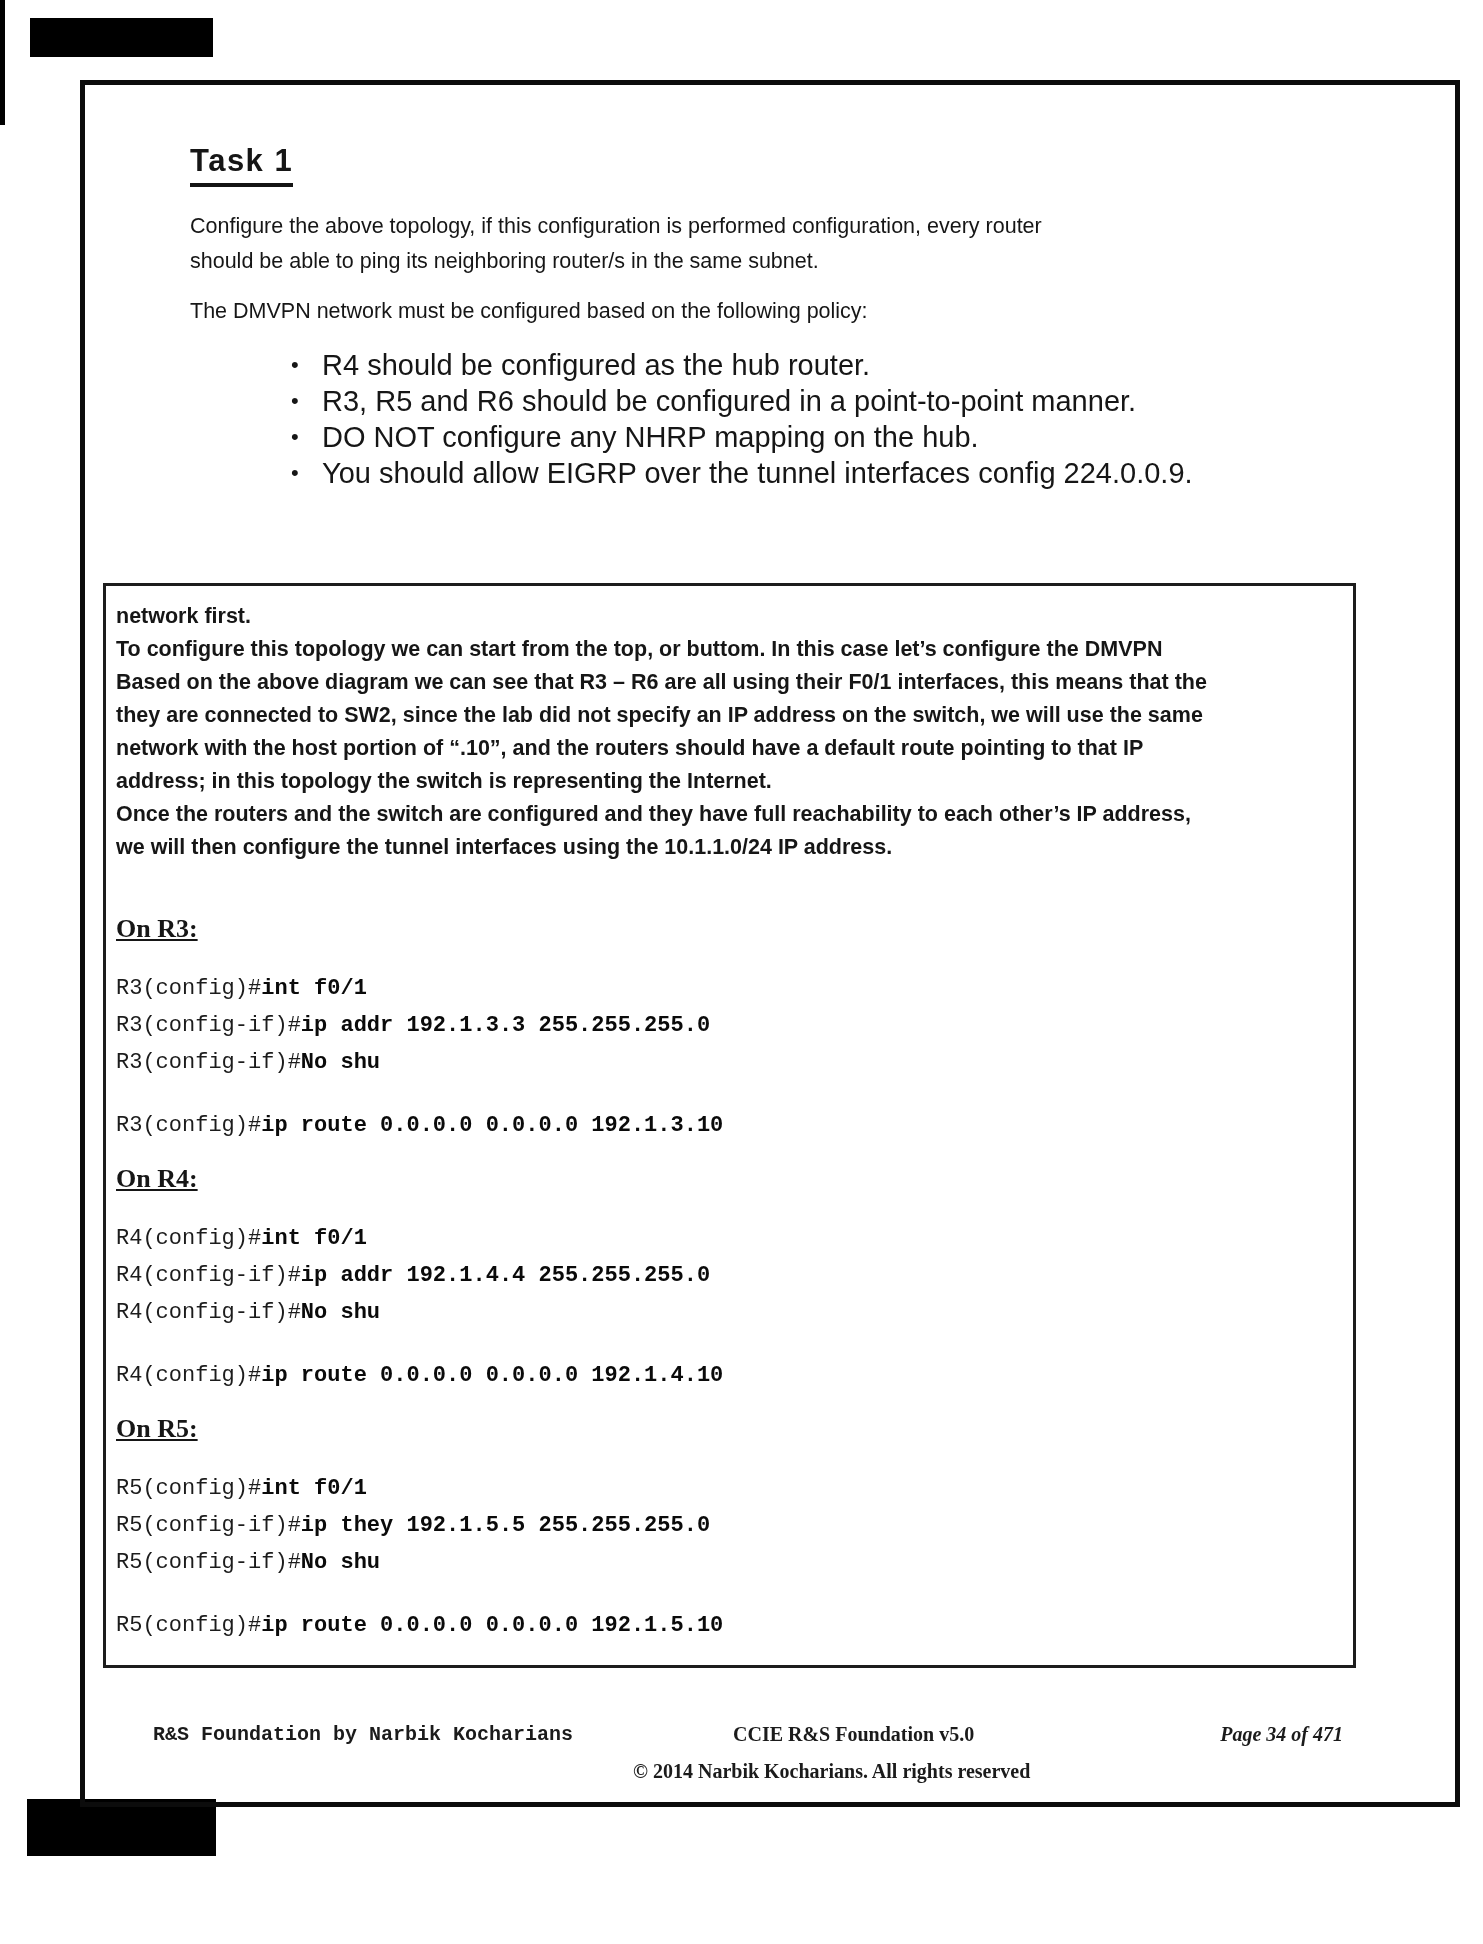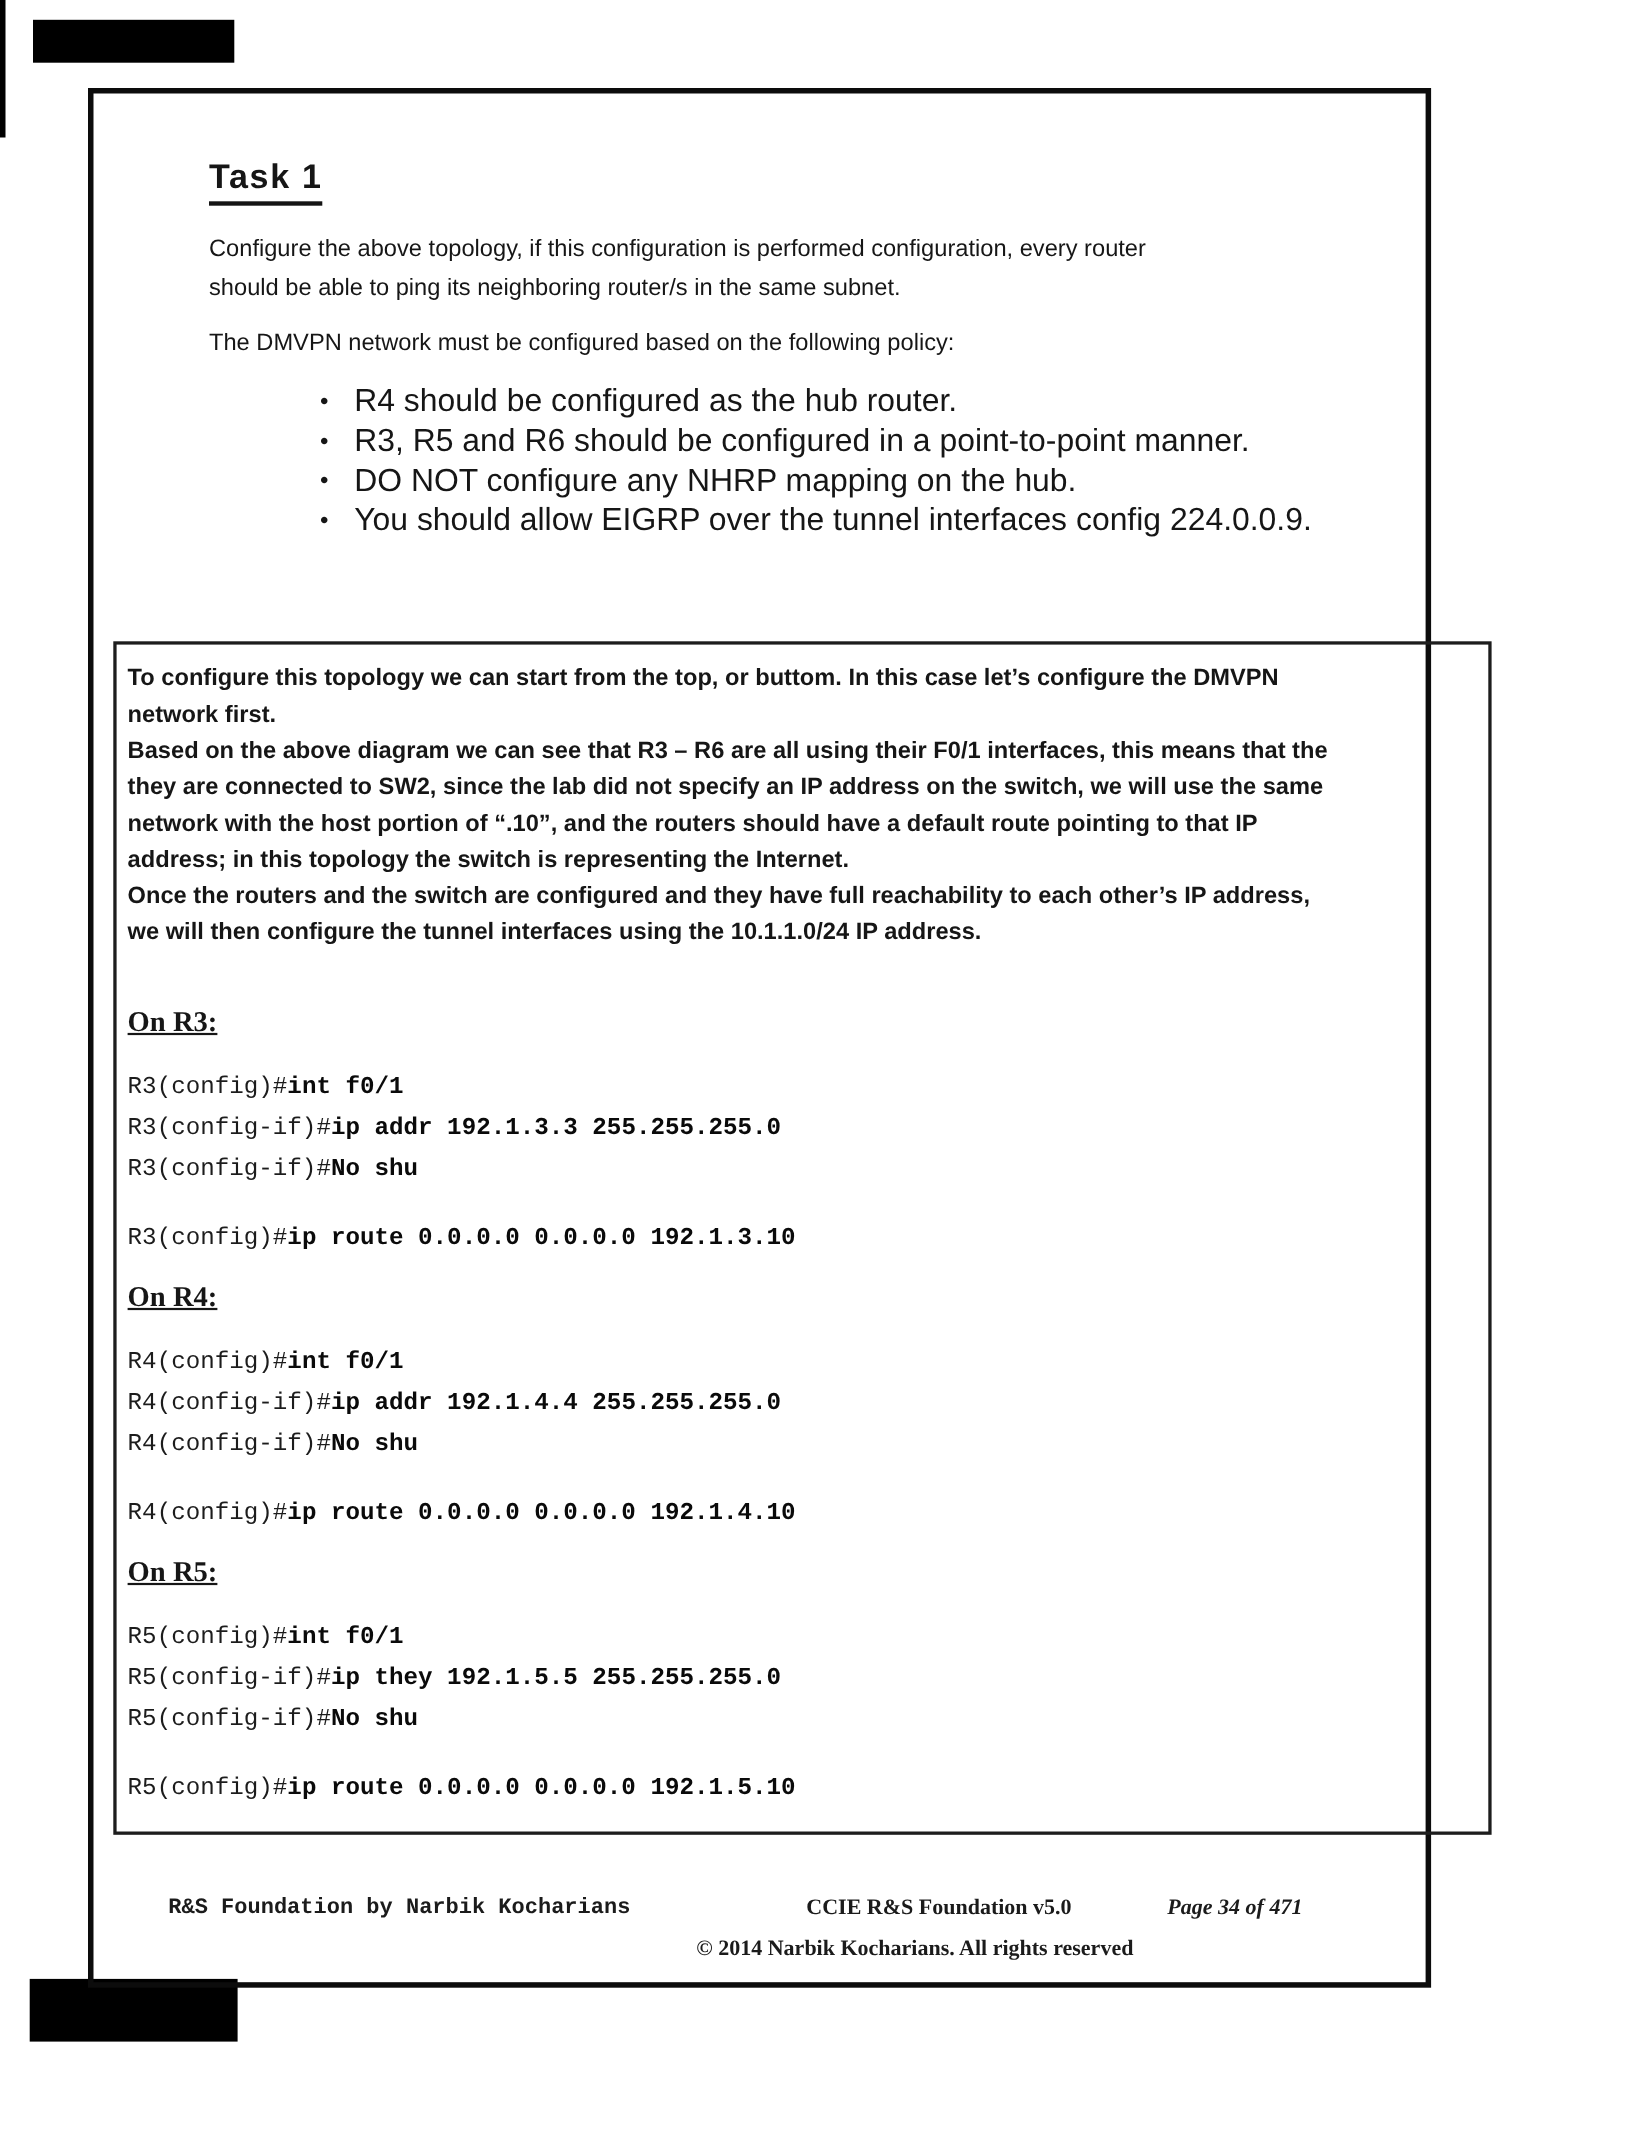--- a/index.html
+++ b/index.html
@@ -14,21 +14,21 @@
 
   
   .artifact { background:#000; position:absolute; }
   .artifact-top    { left:30px;  top:18px;   width:183px; height:39px; }
   .artifact-corner { left:0;     top:0;      width:5px;   height:125px; }
   .artifact-bottom { left:27px;  top:1799px; width:189px; height:57px; }
 
   
   .page {
     position:absolute; left:80px; top:80px;
-    width:1221px; height:1727px;
+    width:1380px; height:1727px;
     border:5px solid #0c0c0c;
     box-sizing:border-box;
   }
 
   .task-title {
     position:absolute; left:105px; top:58px;
     margin:0;
     font-size:31px; font-weight:bold; letter-spacing:1.5px;
     border-bottom:4px solid #141414; padding-bottom:4px;
   }
@@ -109,22 +109,22 @@
 
   <ul class="bullets" id="policy-list">
       <li>R4 should be configured as the hub router.</li>
       <li>R3, R5 and R6 should be configured in a point-to-point manner.</li>
       <li>DO NOT configure any NHRP mapping on the hub.</li>
       <li>You should allow EIGRP over the tunnel interfaces config 224.0.0.9.</li>
     </ul>
 
   <div class="solution-box">
     <div id="box-paragraphs">
+        <div class="box-line">network first.</div>
         <div class="box-line">To configure this topology we can start from the top, or buttom. In this case let’s configure the DMVPN</div>
-        <div class="box-line">network first.</div>
         <div class="box-line">Based on the above diagram we can see that R3 – R6 are all using their F0/1 interfaces, this means that the</div>
         <div class="box-line">they are connected to SW2, since the lab did not specify an IP address on the switch, we will use the same</div>
         <div class="box-line">network with the host portion of “.10”, and the routers should have a default route pointing to that IP</div>
         <div class="box-line">address; in this topology the switch is representing the Internet.</div>
         <div class="box-line">Once the routers and the switch are configured and they have full reachability to each other’s IP address,</div>
         <div class="box-line">we will then configure the tunnel interfaces using the 10.1.1.0/24 IP address.</div>
       </div>
     <div id="sections">
         <h3 class="sec-heading">On R3:</h3>
         <div class="code-block">

